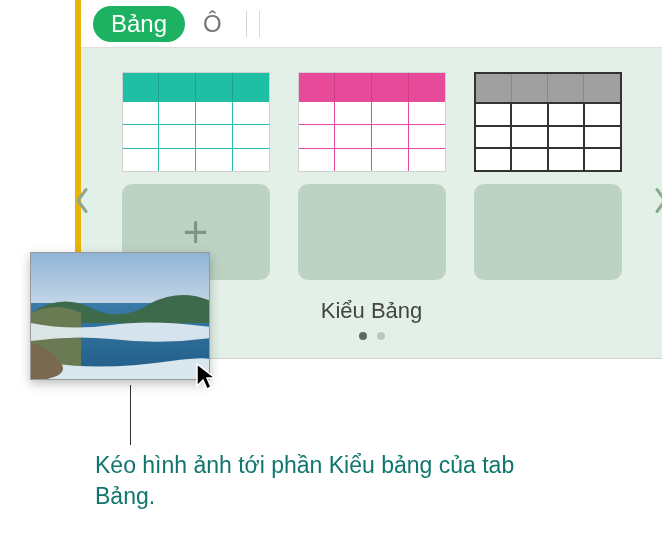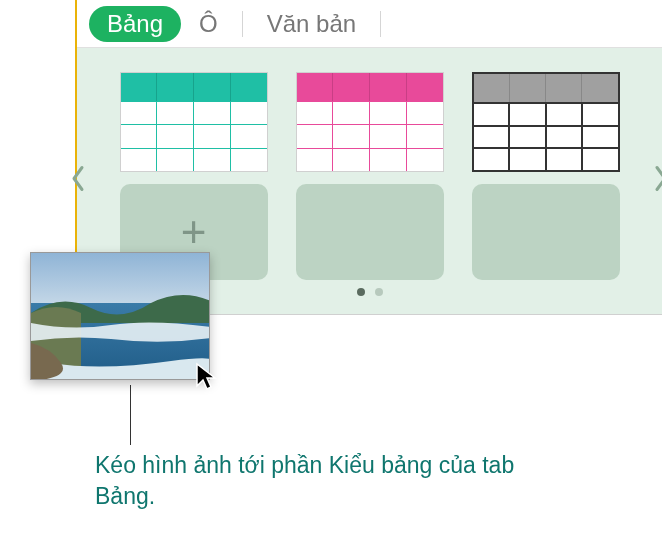--- a/index.html
+++ b/index.html
@@ -9,21 +9,21 @@
     width: 662px;
     height: 545px;
     position: relative;
   }
   .panel {
     position: absolute;
     left: 75px;
     top: 0;
     width: 587px;
     background: #0f766e;
-    border-left: 2px solid #eab308;
+    border-left: 6px solid #eab308;
     border-bottom: 1px solid #d0d0d0;
   }
   .tabbar {
     display: flex;
     align-items: center;
     height: 48px;
     border-bottom: 1px solid #e0e0e0;
     background: #fff;
     padding: 0 12px;
   }
@@ -191,21 +191,20 @@
 </style>
 </head>
 <body>
 
 <div class="panel">
 
   <div class="tabbar">
     <div class="tab active">Bảng</div>
     <div class="tab">Ô</div>
     <div class="tab-sep"></div>
-    <div class="tab">Văn bản</div>
     <div class="tab-sep"></div>
   </div>
 
   <div class="styles-area">
 
     <div class="nav-chevron nav-left">
       <svg width="14" height="26" viewBox="0 0 14 26">
           <path d="M11 2 L3 13 L11 24" fill="none" stroke="#8aa893" stroke-width="3" stroke-linecap="round" stroke-linejoin="round"></path>
         </svg>
     </div>
@@ -303,20 +302,21 @@
     </div>
 
     <div class="slots-row">
       <div class="slot">
         <span class="plus">+</span>
       </div>
       <div class="slot"></div>
       <div class="slot"></div>
     </div>
 
+    <div class="section-label">Kiểu Bảng</div>
 
     <div class="pager">
       <div class="dot active"></div>
       <div class="dot"></div>
     </div>
 
   </div>
 </div>
 
 <div class="drag-thumb">

